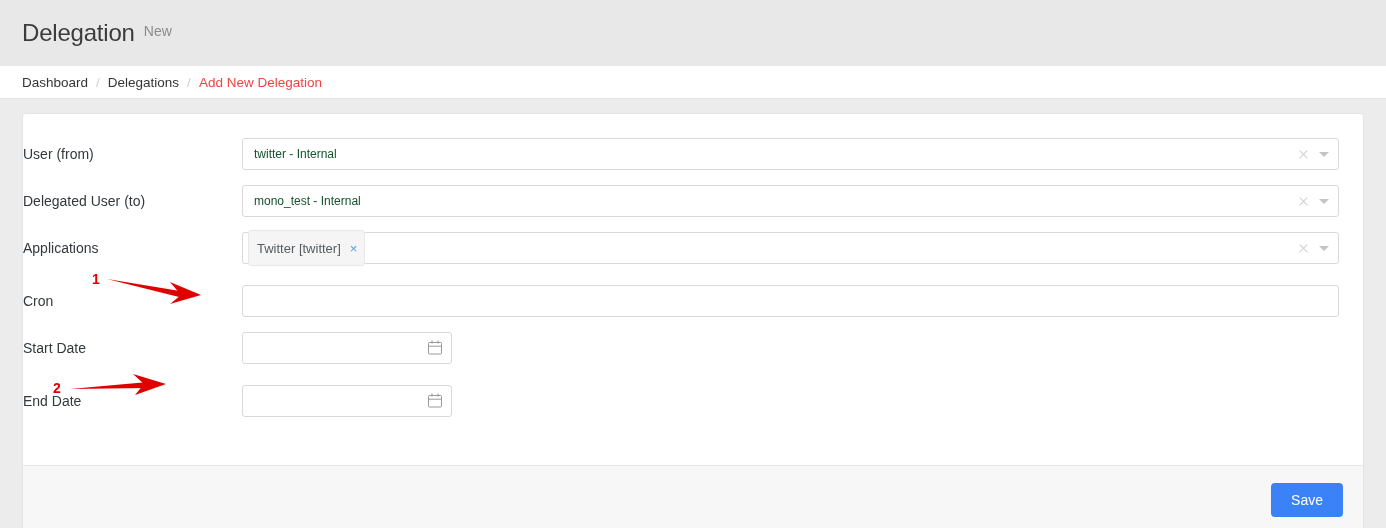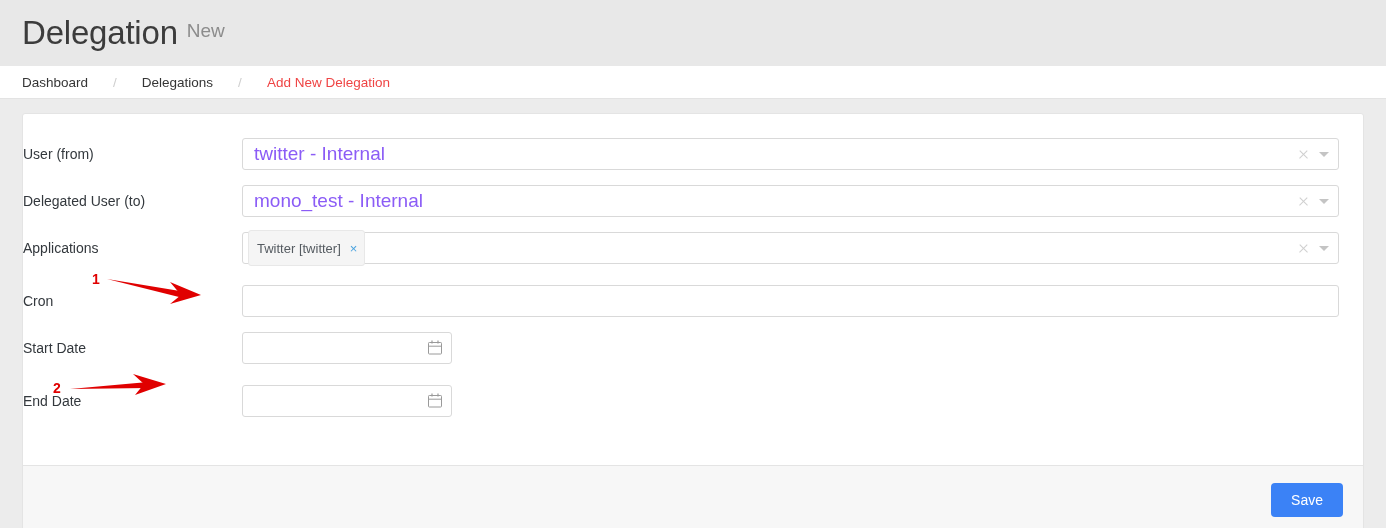--- a/index.html
+++ b/index.html
@@ -14,42 +14,41 @@
 
   
   .page-header {
     height: 66px;
     background: #e8e8e8;
     display: flex;
     align-items: center;
     padding-left: 22px;
   }
   .page-title {
-    font-size: 33px;
+    font-size: 24px;
     color: #3c3c3c;
     font-weight: 400;
     letter-spacing: -0.2px;
   }
   .page-subtitle {
-    font-size: 19px;
+    font-size: 14px;
     color: #8c8c8c;
     margin-left: 9px;
     position: relative;
     top: -2px;
   }
 
   
   .breadcrumb-bar {
     height: 33px;
     background: #ffffff;
     display: flex;
     align-items: center;
     padding-left: 22px;
     border-bottom: 1px solid #e3e3e3;
-    gap: 17px;
   }
   .crumb {
     font-size: 13.5px;
     color: #353535;
     text-decoration: none;
     cursor: pointer;
   }
   .crumb.current { color: #ef4444; cursor: default; }
   .crumb-sep {
     font-size: 13.5px;
@@ -110,22 +109,22 @@
     border: 1px solid #d9d9d9;
     border-radius: 3px;
     background: #fff;
     display: flex;
     align-items: center;
     padding: 0 58px 0 11px;
     width: 1097px;
     cursor: pointer;
   }
   .sel-value {
-    font-size: 19px;
-    color: #8b5cf6;
+    font-size: 12px;
+    color: #14532d;
     white-space: nowrap;
     overflow: hidden;
   }
   .sel-icons {
     position: absolute;
     right: 9px;
     top: 0; bottom: 0;
     display: flex;
     align-items: center;
     gap: 9px;

